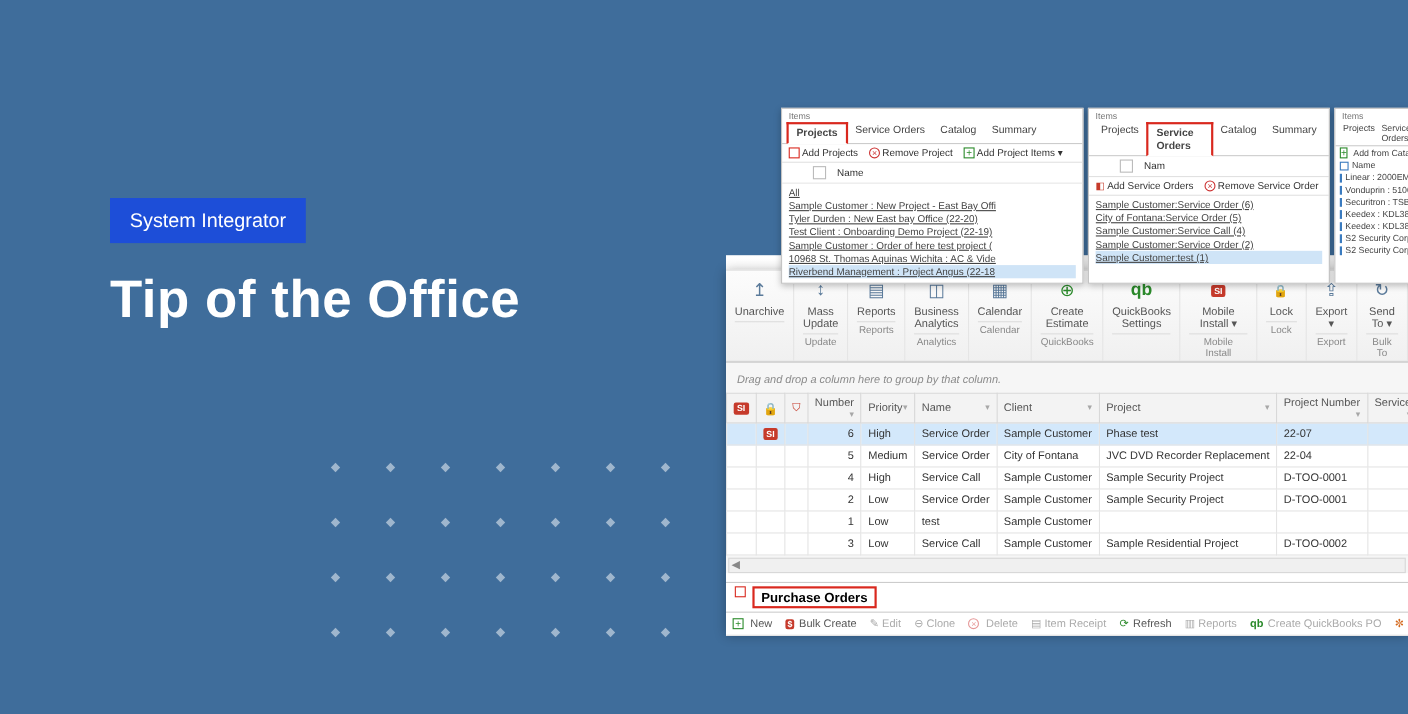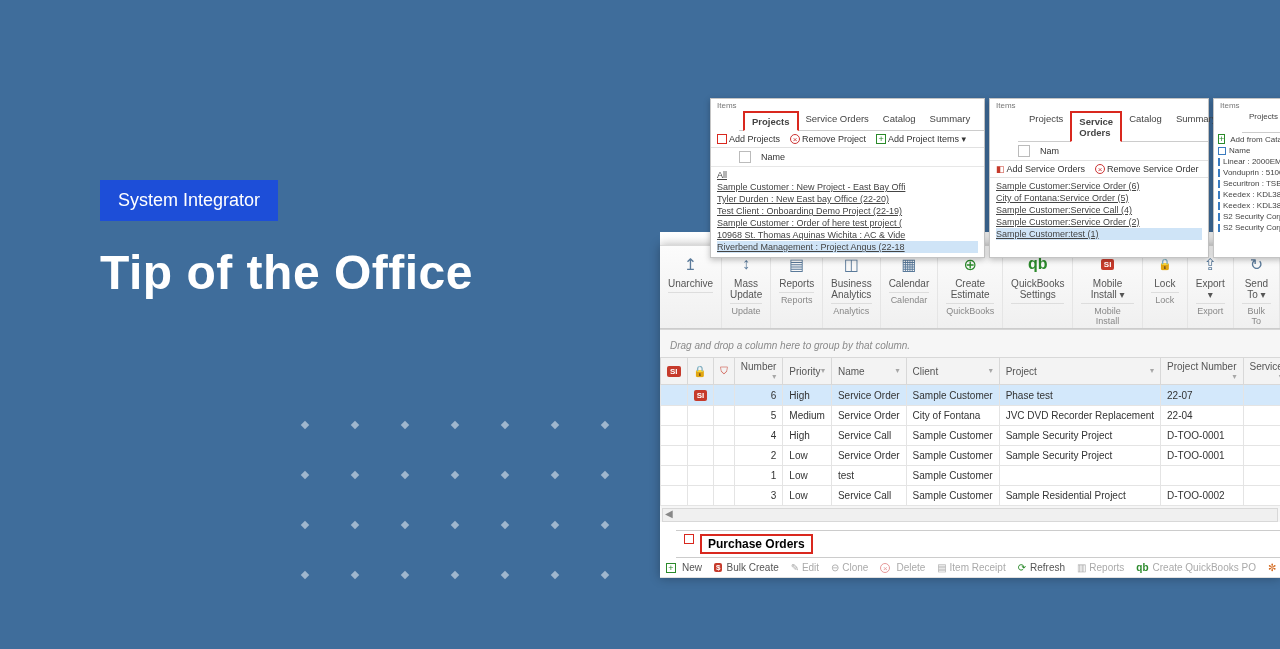--- a/index.html
+++ b/index.html
@@ -69,21 +69,20 @@
   }
   .pane .pane-head {
     padding: 2px 6px 0 6px;
     font-size: 8px;
     color: #777;
   }
   .pane .tabs {
     display: flex;
     border-bottom: 1px solid #ccc;
     padding: 0 4px;
-    margin-left: 28px;
   }
   .pane .tabs span {
     padding: 3px 7px;
     font-size: 9.5px;
     color: #444;
     cursor: pointer;
   }
   .pane .tabs span.active {
     font-weight: 700;
     border: 2px solid #d9281e;
@@ -234,21 +233,20 @@
   }
   .scroll-bar::before{
     content:"◀"; position:absolute;left:2px;top:-1px;font-size:10px;color:#888;
   }
 
   .po-section { margin-top: 8px; background:#fff; }
   .po-head {
     display:flex; align-items:flex-start;
     border-top:1px solid #ccc; border-bottom:1px solid #ccc;
     padding: 3px 8px;
-    margin-left: 16px;
   }
   .red-box-sm { width:10px;height:10px;border:1px solid #d9281e;margin-right:6px; }
   .po-title {
     font-weight:700; font-size:12px;
     border:2px solid #d9281e;
     padding: 1px 6px;
   }
   .po-toolbar {
     display:flex;
     gap: 12px;

